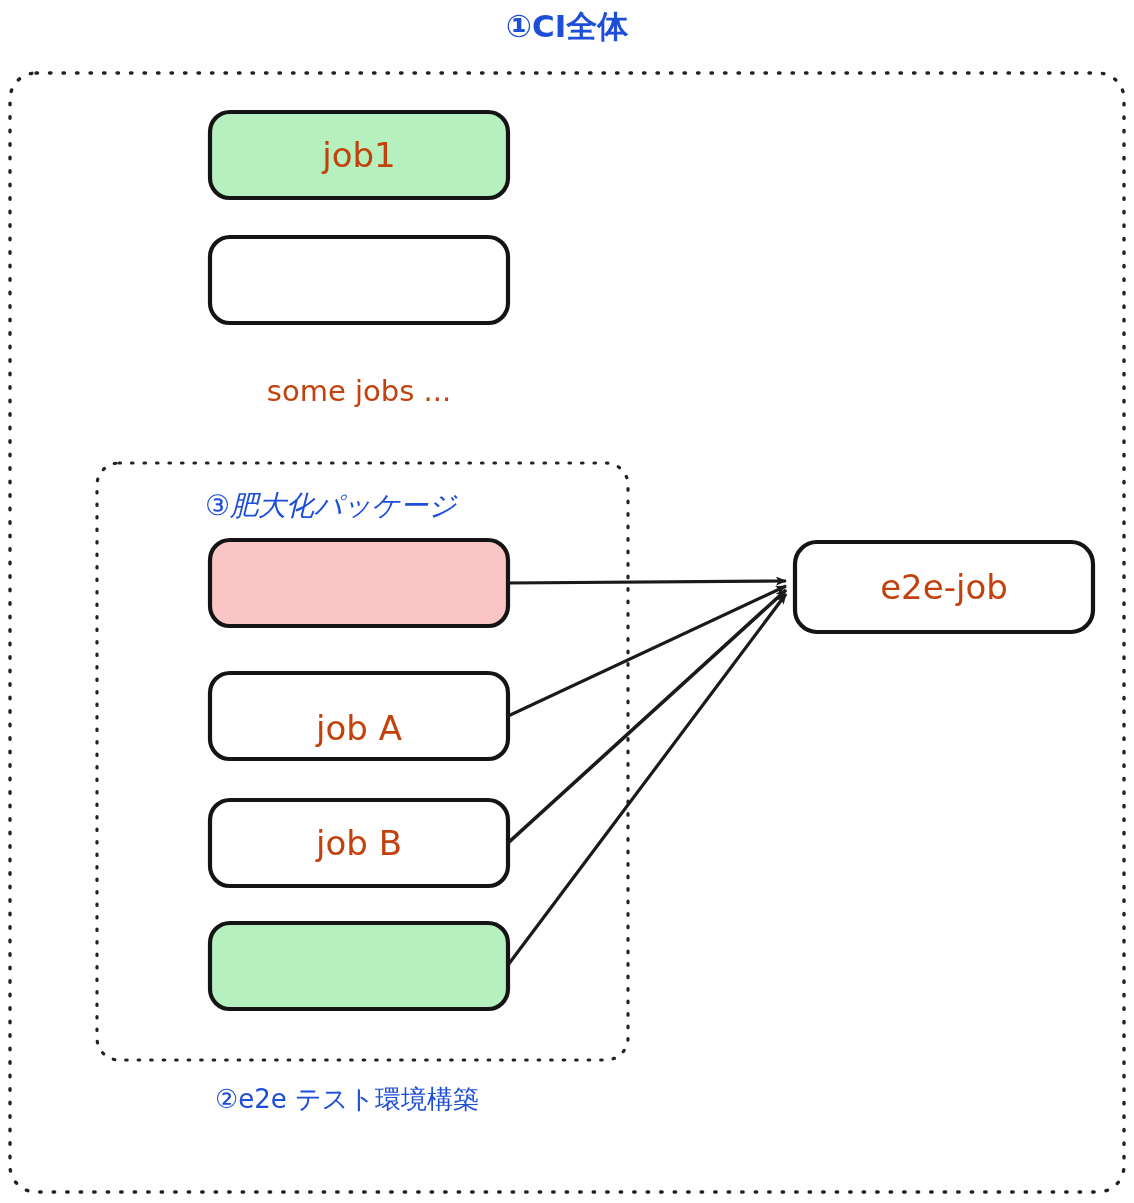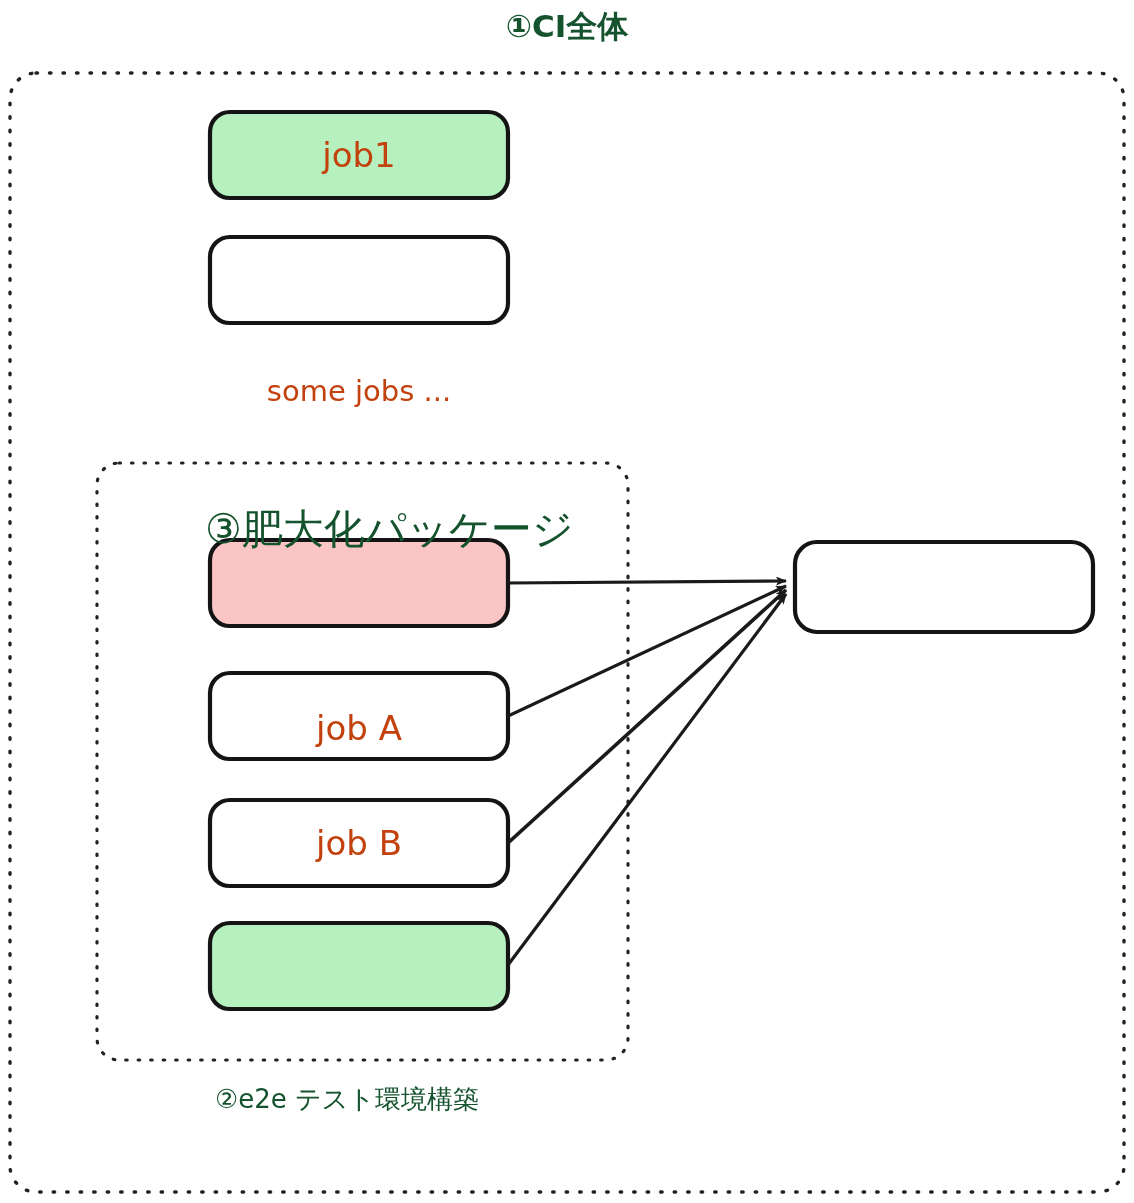--- a/index.html
+++ b/index.html
@@ -32,21 +32,21 @@
     justify-content: center;
     text-align: center;
     font-family: "DejaVu Sans", sans-serif;
     color: #c2410c;
     pointer-events: none;
     white-space: nowrap;
   }
   .title-label {
     position: absolute;
     font-family: "DejaVu Sans", sans-serif;
-    color: #14532d;
+    color: #1d4ed8;
     white-space: nowrap;
   }
 </style>
 </head>
 <body>
 
 <div id="canvas">
 
   <svg id="diagram-svg" viewBox="0 0 1134 1203">
     <defs>
@@ -87,24 +87,25 @@
     <path d="M508,965 L786,594" fill="none" stroke="#1a1a1a" stroke-width="3.2" marker-end="url(#arrowhead)"></path>
   </svg>
 
   <div class="title-label" style="left:0; top:6px; width:1134px; text-align:center; font-size:31px; font-weight:700;">①CI全体</div>
 
   <div class="node-label" style="left:210px; top:112px; width:298px; height:86px; font-size:34px;">job1</div>
 
 
   <div class="node-label" style="left:210px; top:360px; width:298px; height:62px; font-size:29px;">some jobs ...</div>
 
-  <div class="title-label" style="left:205px; top:502px; font-size:41px; font-weight:500;">③肥大化パッケージ</div>
+  <div class="title-label" style="left:205px; top:487px; font-size:28px; font-weight:500;font-style:italic;">③肥大化パッケージ</div>
 
 
   <div class="node-label" style="left:210px; top:685px; width:298px; height:86px; font-size:34px;">job A</div>
 
   <div class="node-label" style="left:210px; top:800px; width:298px; height:86px; font-size:34px;">job B</div>
 
 
+  <div class="node-label" style="left:795px; top:542px; width:298px; height:90px; font-size:34px;">e2e-job</div>
 
   <div class="title-label" style="left:215px; top:1082px; font-size:26px; font-weight:500;">②e2e テスト環境構築</div>
 
 </div>
 
 </body></html>

